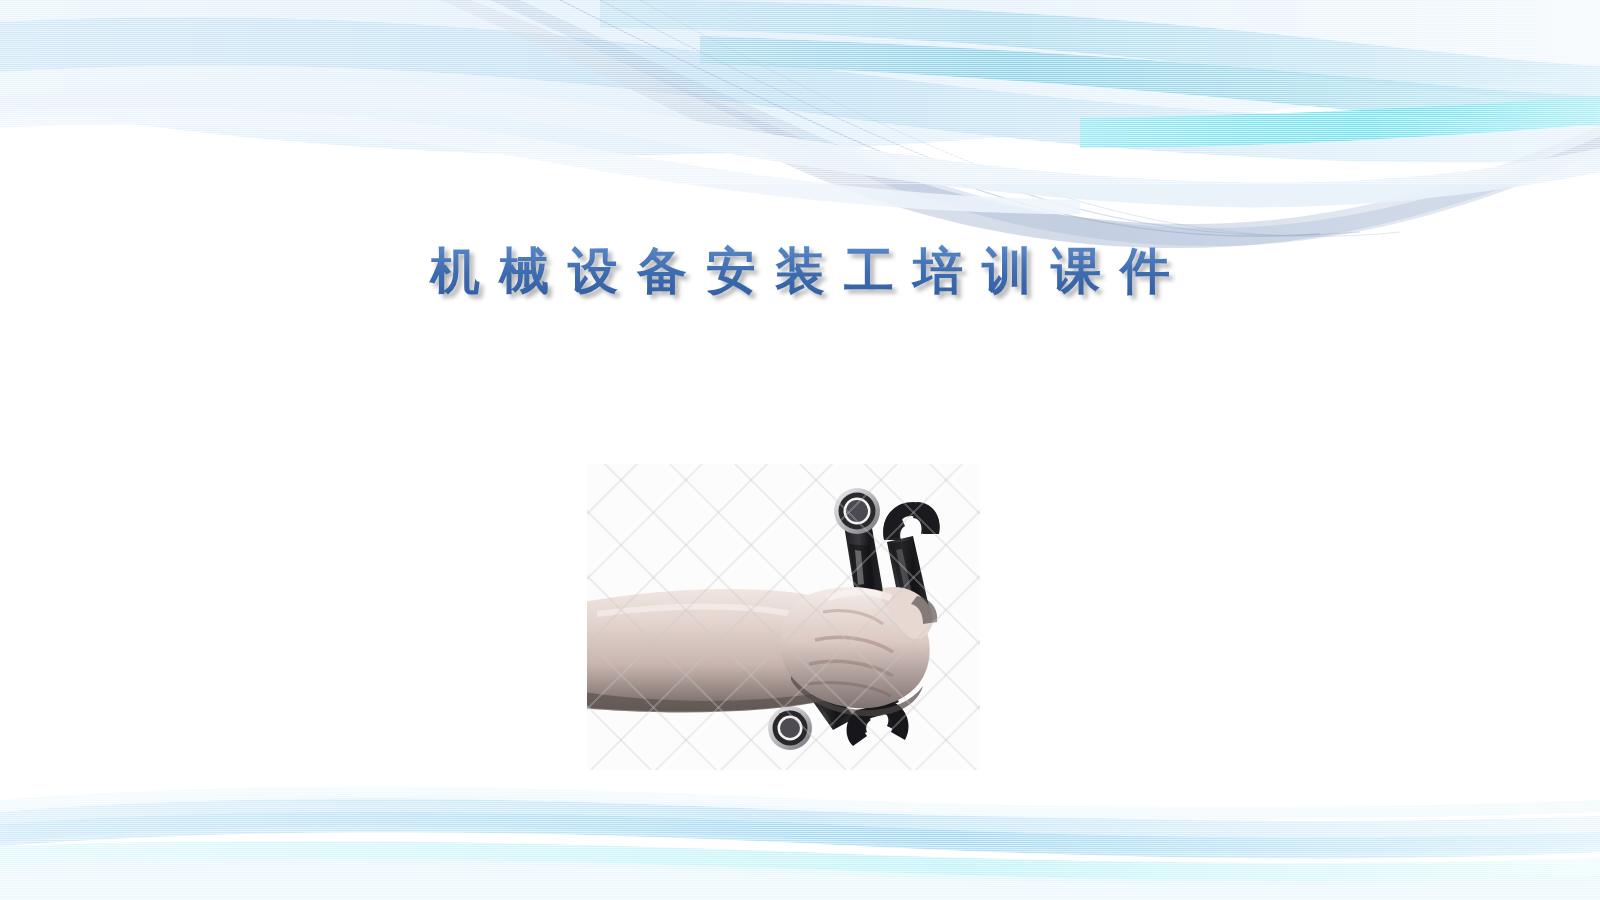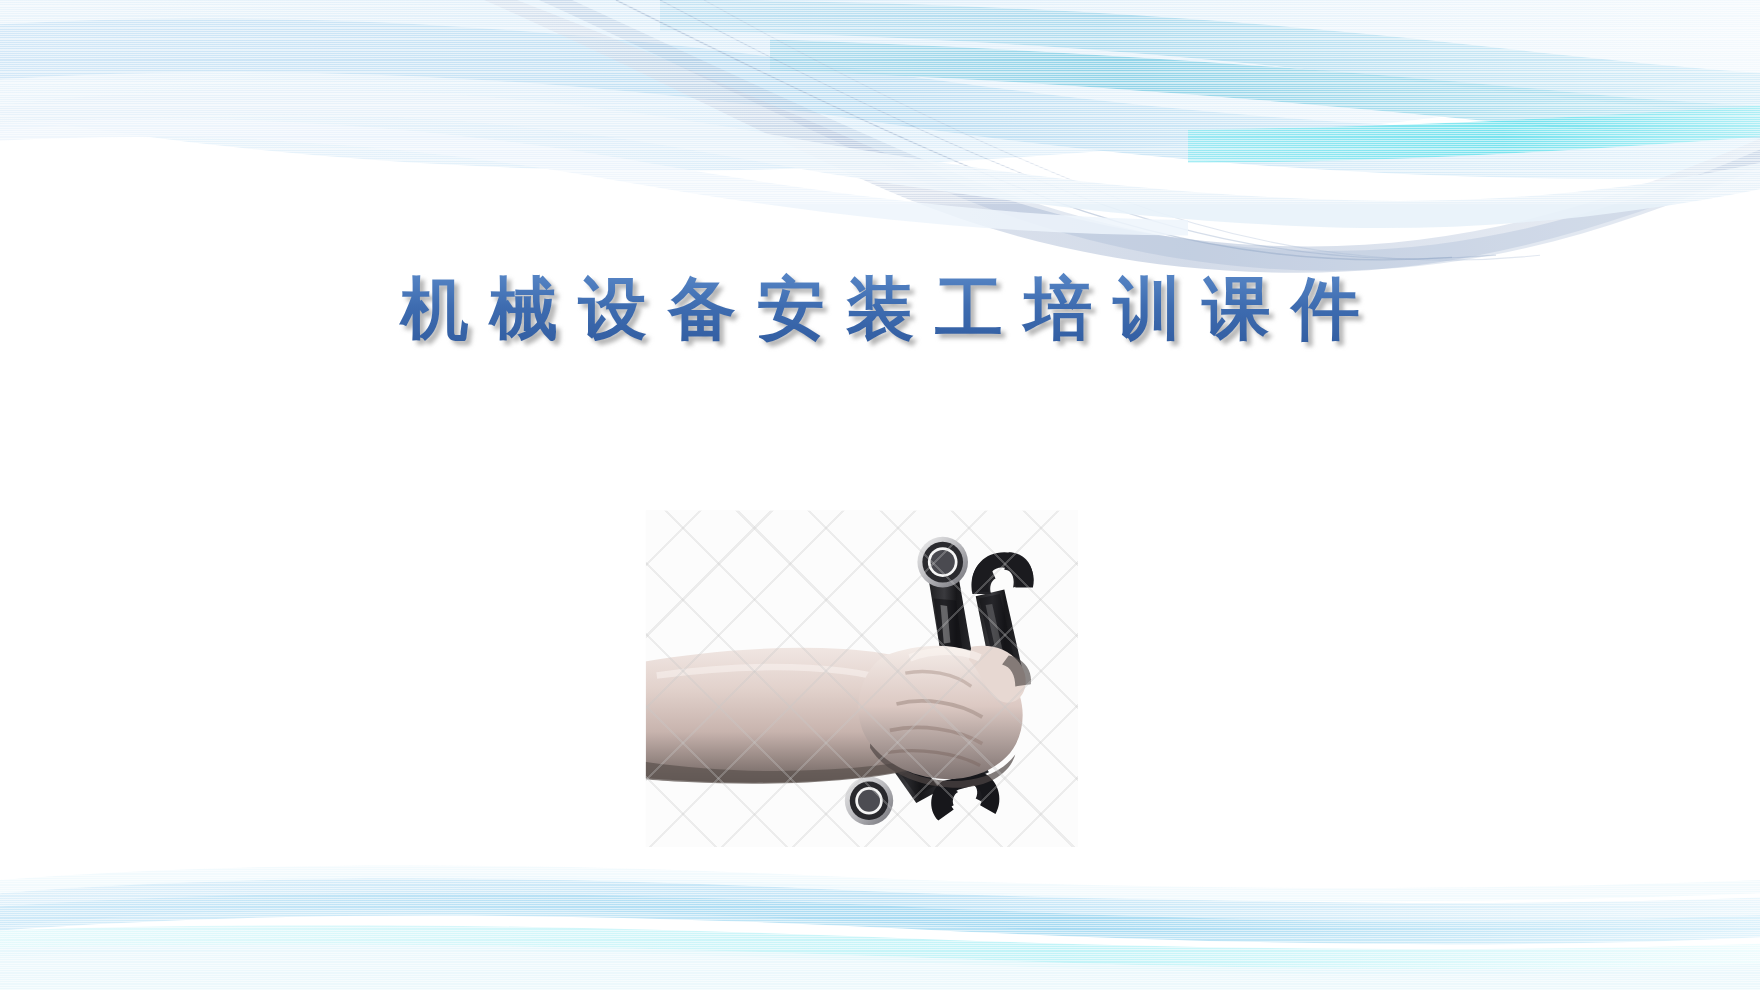--- a/index.html
+++ b/index.html
@@ -72,22 +72,22 @@
   .title-block {
     position: absolute;
     left: 0;
     top: 243px;
     width: 1600px;
     text-align: center;
   }
   .title-text {
     display: inline-block;
     width: 1000px;
-    font-family: Liberation Serif, serif;
-    font-size: 62px;
+    font-family: Liberation Mono, monospace;
+    font-size: 50px;
     font-weight: 700;
     line-height: 1.28;
     letter-spacing: 19px;
     text-indent: 19px;
     color: #3F6FB4;
     background: linear-gradient(to bottom, #5B8AC9 0%, #3E6CB0 45%, #2F5A9E 100%);
     -webkit-background-clip: text;
     background-clip: text;
     -webkit-text-fill-color: transparent;
     filter: drop-shadow(4px 4px 2px rgba(120,120,120,0.55));

